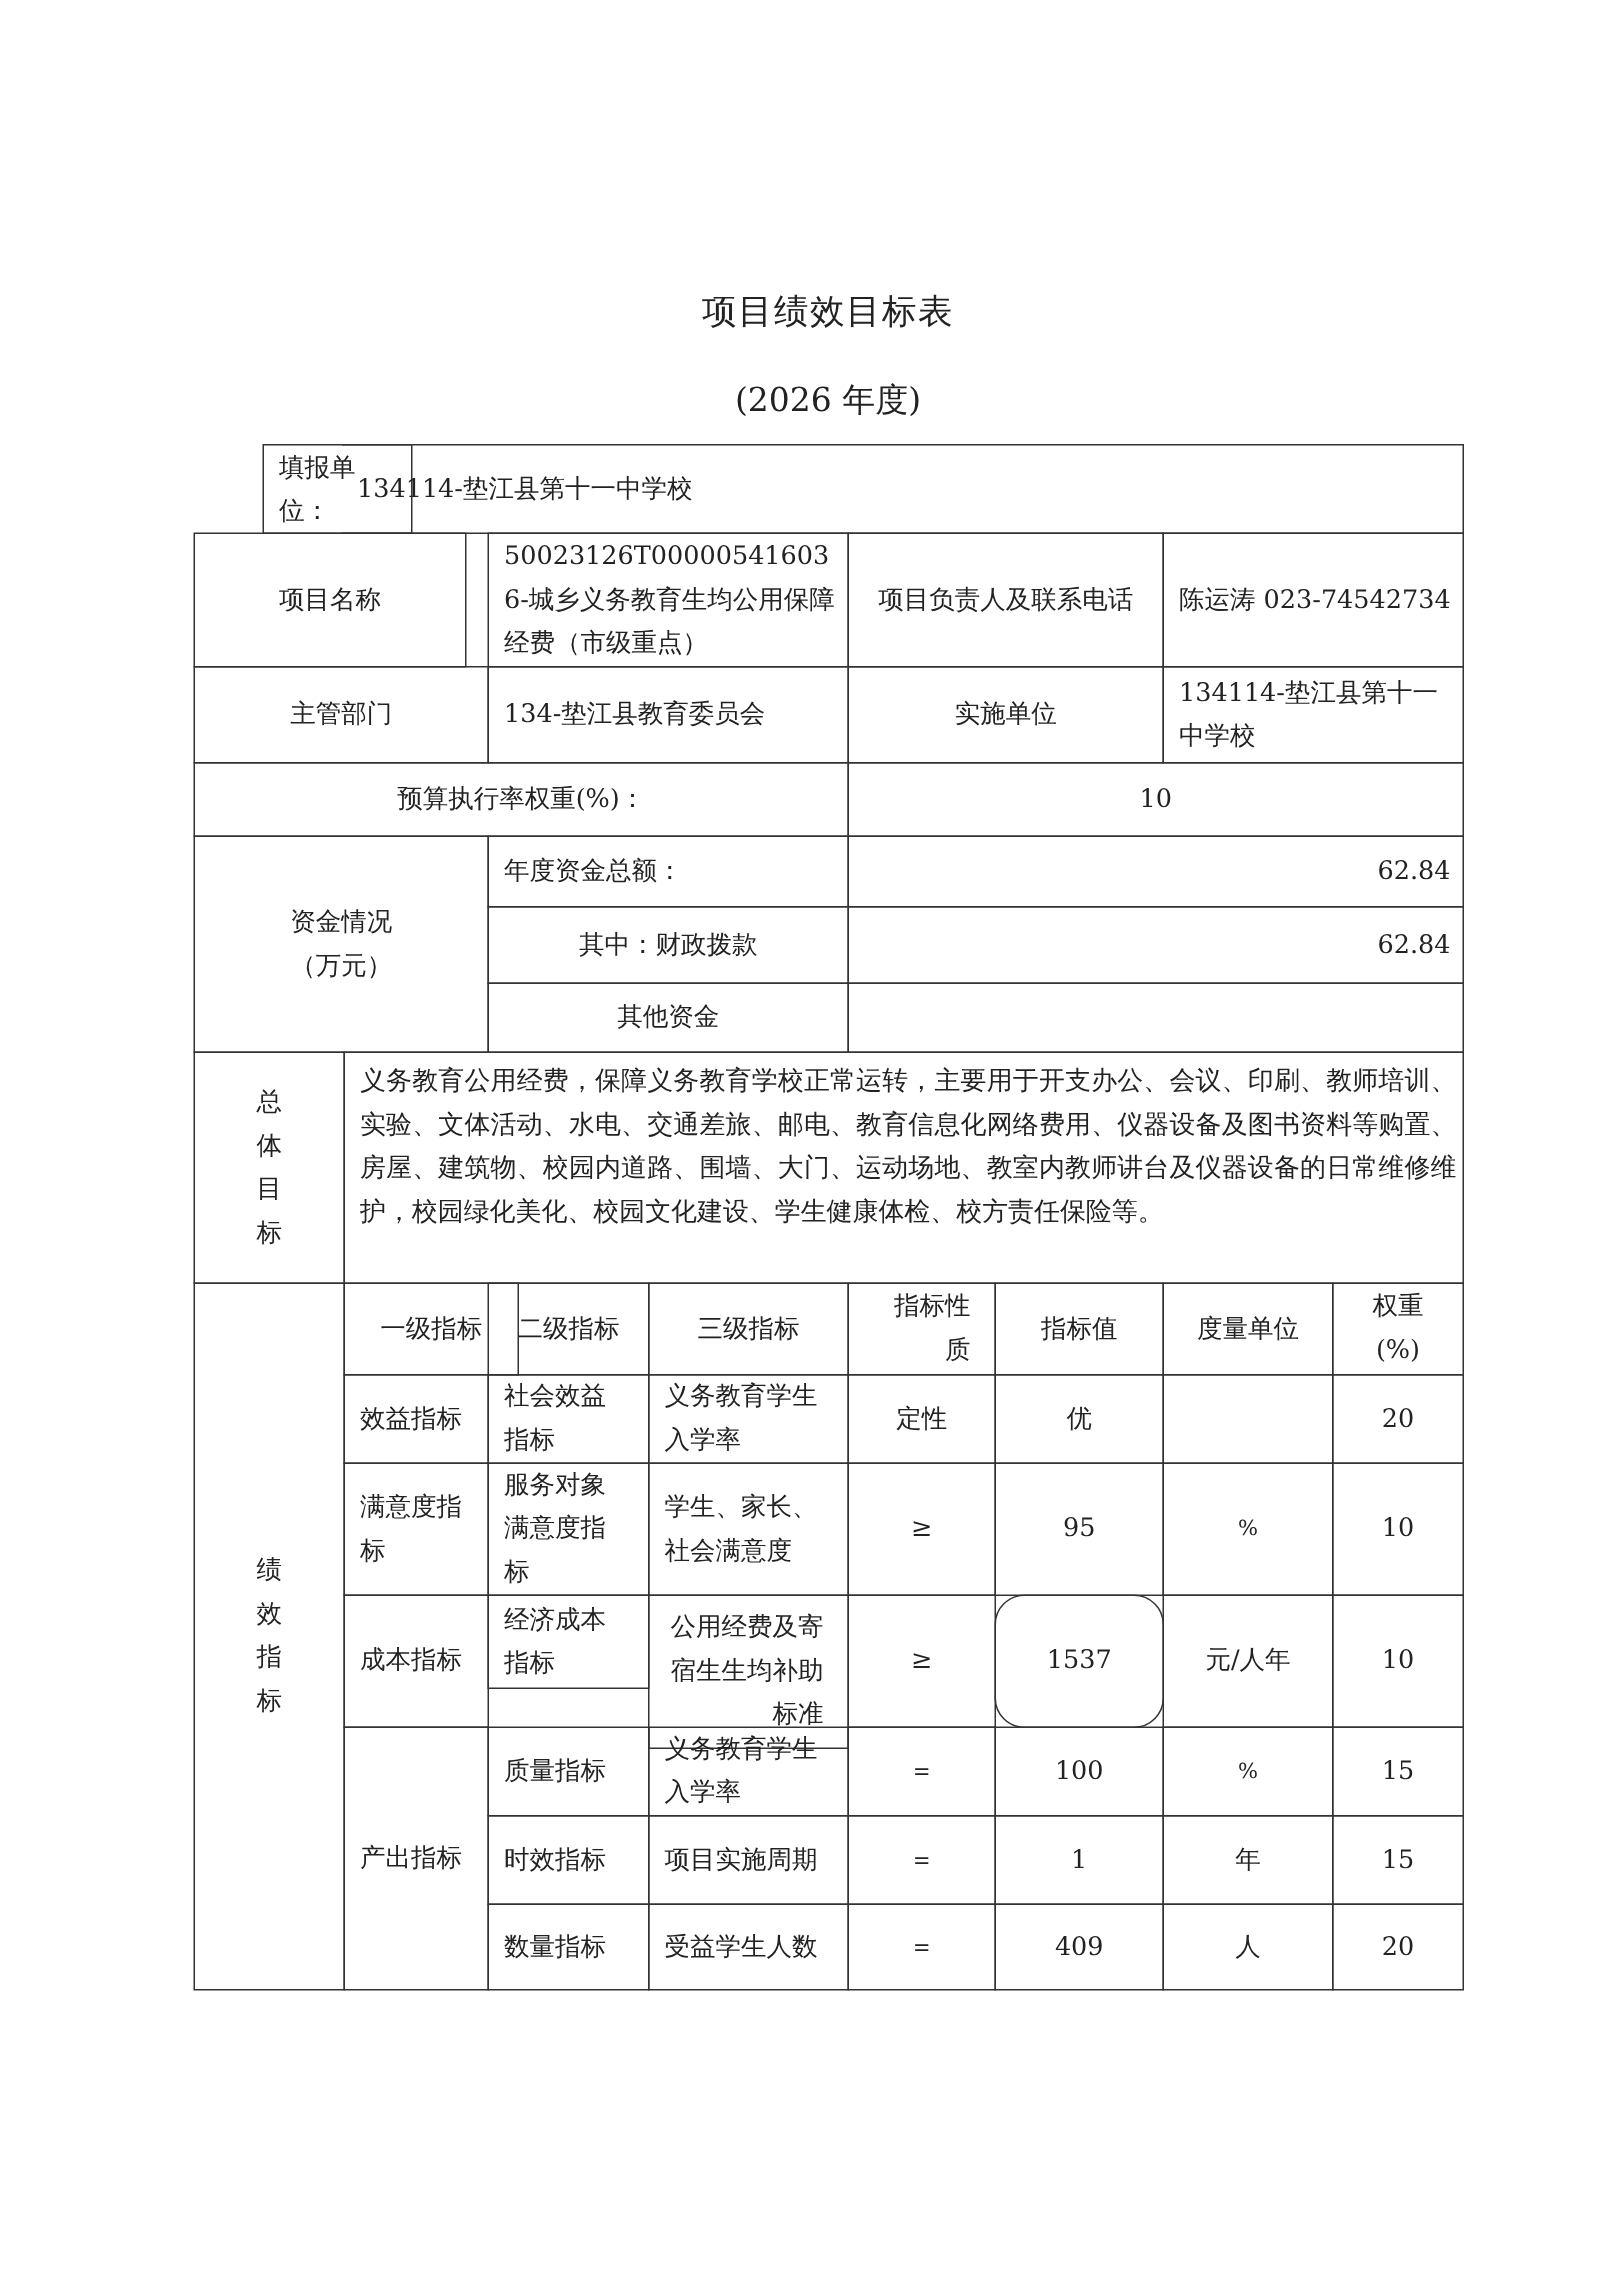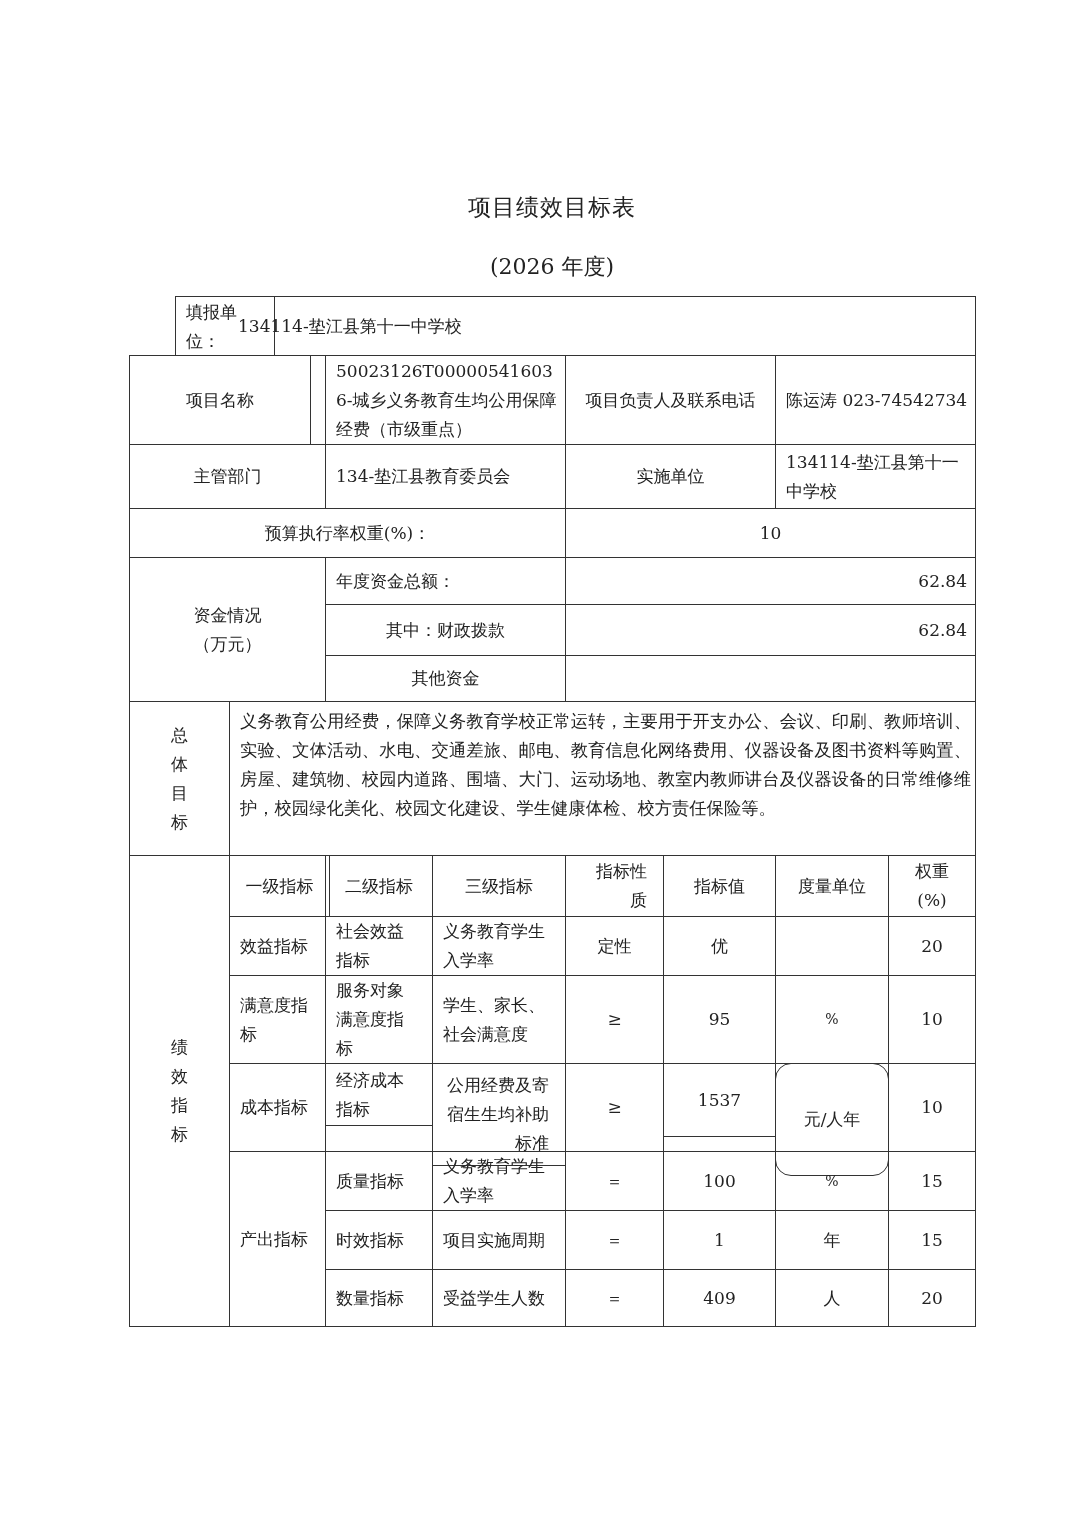--- a/index.html
+++ b/index.html
@@ -98,21 +98,21 @@
 
 <div class="cell c" style="left:129px;top:855px;width:101px;height:472px;">
   <div class="vtext">
     <span>绩</span>
     <span>效</span>
     <span>指</span>
     <span>标</span>
   </div>
 </div>
 
-<div class="cell c" style="left:229px;top:855px;width:101px;height:62px;padding:0 14px;">
+<div class="cell c" style="left:229px;top:855px;width:117px;height:62px;padding:0 14px;">
     <span>一级指标</span>
   </div>
 <div class="cell c" style="left:325px;top:855px;width:108px;height:62px;">
     <span>二级指标</span>
   </div>
 <div class="cell c" style="left:432px;top:855px;width:134px;height:62px;">
     <span>三级指标</span>
   </div>
 <div class="cell c" style="left:565px;top:855px;width:99px;height:62px;padding:0 16px;text-align:right;">
     <span>指标性质</span>
@@ -176,24 +176,24 @@
   </div>
 <div class="cell l" style="left:325px;top:1063px;width:108px;height:63px;padding-right:14px;">
     <span>经济成本指标</span>
   </div>
 <div class="cell l" style="left:432px;top:1063px;width:134px;height:103px;padding-right:16px;text-align:right;">
     <span>公用经费及寄宿生生均补助标准</span>
   </div>
 <div class="cell c" style="left:565px;top:1063px;width:99px;height:89px;">
     <span>≥</span>
   </div>
-<div class="cell c" style="left:663px;top:1063px;width:113px;height:74px;">
+<div class="cell c" style="left:663px;top:1063px;width:113px;height:89px;border-radius:20px;">
     <span>1537</span>
   </div>
-<div class="cell c" style="left:775px;top:1063px;width:114px;height:113px;border-radius:16px;">
+<div class="cell c" style="left:775px;top:1063px;width:114px;height:89px;">
     <span>元/人年</span>
   </div>
 <div class="cell c" style="left:888px;top:1063px;width:88px;height:89px;">
     <span>10</span>
   </div>
 
 <div class="cell l" style="left:229px;top:1151px;width:97px;height:176px;padding-right:14px;">
     <span>产出指标</span>
   </div>
 

